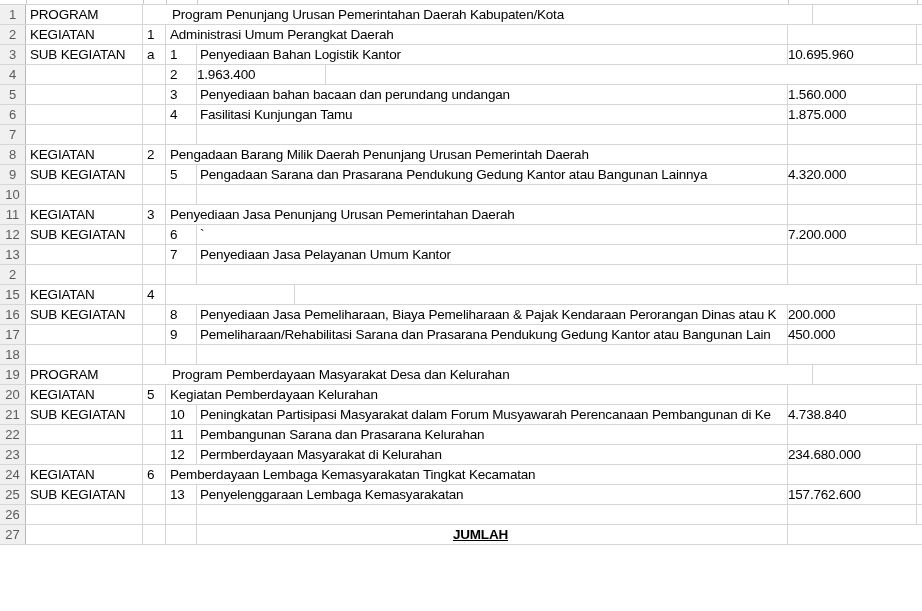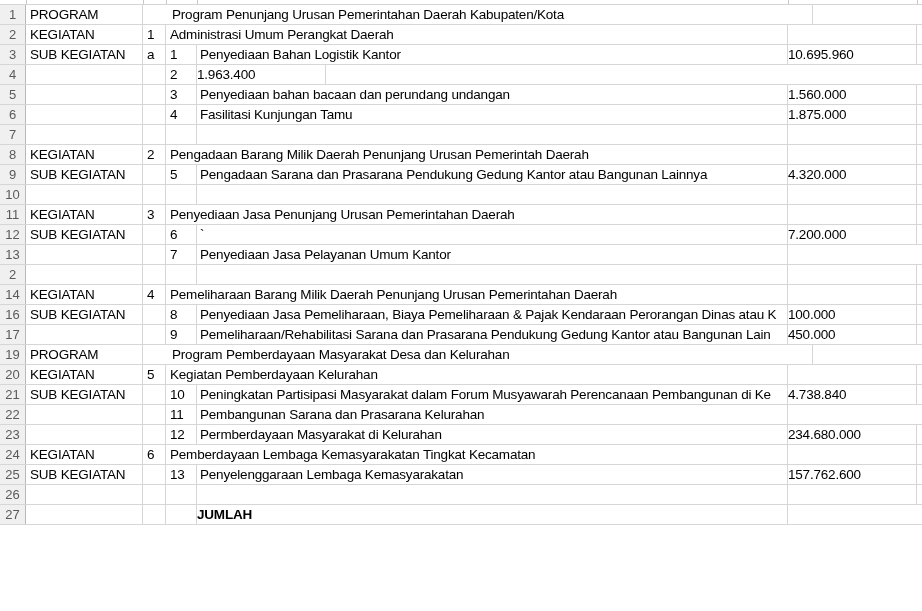--- a/index.html
+++ b/index.html
@@ -28,21 +28,21 @@
   .ca { width: 117px; flex: 0 0 117px; padding-left: 4px; }
   .cb { width: 23px;  flex: 0 0 23px;  padding-left: 4px; }
   .cc { width: 31px;  flex: 0 0 31px;  padding-left: 4px; }
   .cd { width: 591px; flex: 0 0 591px; padding-left: 3px; }
   .ce { width: 129px; flex: 0 0 129px; padding-right: 20px; text-align: left; }
   .span-b { width: 645px; flex: 0 0 645px; padding-left: 4px; margin-left: 25px; } 
   .span-c { width: 622px; flex: 0 0 622px; padding-left: 4px; } 
   .filler { width: 5px; flex: 0 0 5px; }
 
   .bold { font-weight: bold; }
-  .lbl-total { text-align: left; padding-right: 23px; padding-left: 0; }
+  .lbl-total { text-align: center; padding-right: 23px; padding-left: 0; text-decoration: underline; }
 </style>
 </head>
 <body>
 
 <div id="sheet">
 
   <div class="topstrip">
     <span class="vstub" style="left:26px"></span>
     <span class="vstub" style="left:143px"></span>
     <span class="vstub" style="left:166px"></span>
@@ -178,48 +178,56 @@
     <div class="rh">2</div>
     <div class="c ca"></div>
     <div class="c cb"></div>
     <div class="c cc"></div>
     <div class="c cd"></div>
     <div class="c ce"></div>
     <div class="filler"></div>
   </div>
 
   <div class="row">
-    <div class="rh">14</div>
+    <div class="rh">15</div>
     <div class="c ca">KEGIATAN</div>
     <div class="c cb">4</div>
-    <div class="c span-c">Pemeliharaan Barang Milik Daerah Penunjang Urusan Pemerintahan Daerah</div>
     <div class="c ce"></div>
     <div class="filler"></div>
   </div>
 
   <div class="row">
     <div class="rh">16</div>
     <div class="c ca">SUB KEGIATAN</div>
     <div class="c cb"></div>
     <div class="c cc">8</div>
     <div class="c cd">Penyediaan Jasa Pemeliharaan, Biaya Pemeliharaan &amp; Pajak Kendaraan Perorangan Dinas atau K</div>
-    <div class="c ce">100.000</div>
+    <div class="c ce">200.000</div>
     <div class="filler"></div>
   </div>
 
   <div class="row">
     <div class="rh">17</div>
     <div class="c ca"></div>
     <div class="c cb"></div>
     <div class="c cc">9</div>
     <div class="c cd">Pemeliharaan/Rehabilitasi Sarana dan Prasarana Pendukung Gedung Kantor atau Bangunan Lain</div>
     <div class="c ce">450.000</div>
     <div class="filler"></div>
   </div>
 
+  <div class="row">
+    <div class="rh">18</div>
+    <div class="c ca"></div>
+    <div class="c cb"></div>
+    <div class="c cc"></div>
+    <div class="c cd"></div>
+    <div class="c ce"></div>
+    <div class="filler"></div>
+  </div>
 
   <div class="row">
     <div class="rh">19</div>
     <div class="c ca">PROGRAM</div>
     <div class="c span-b">Program Pemberdayaan Masyarakat Desa dan Kelurahan</div>
     <div class="c ce"></div>
     <div class="filler"></div>
   </div>
 
   <div class="row">

